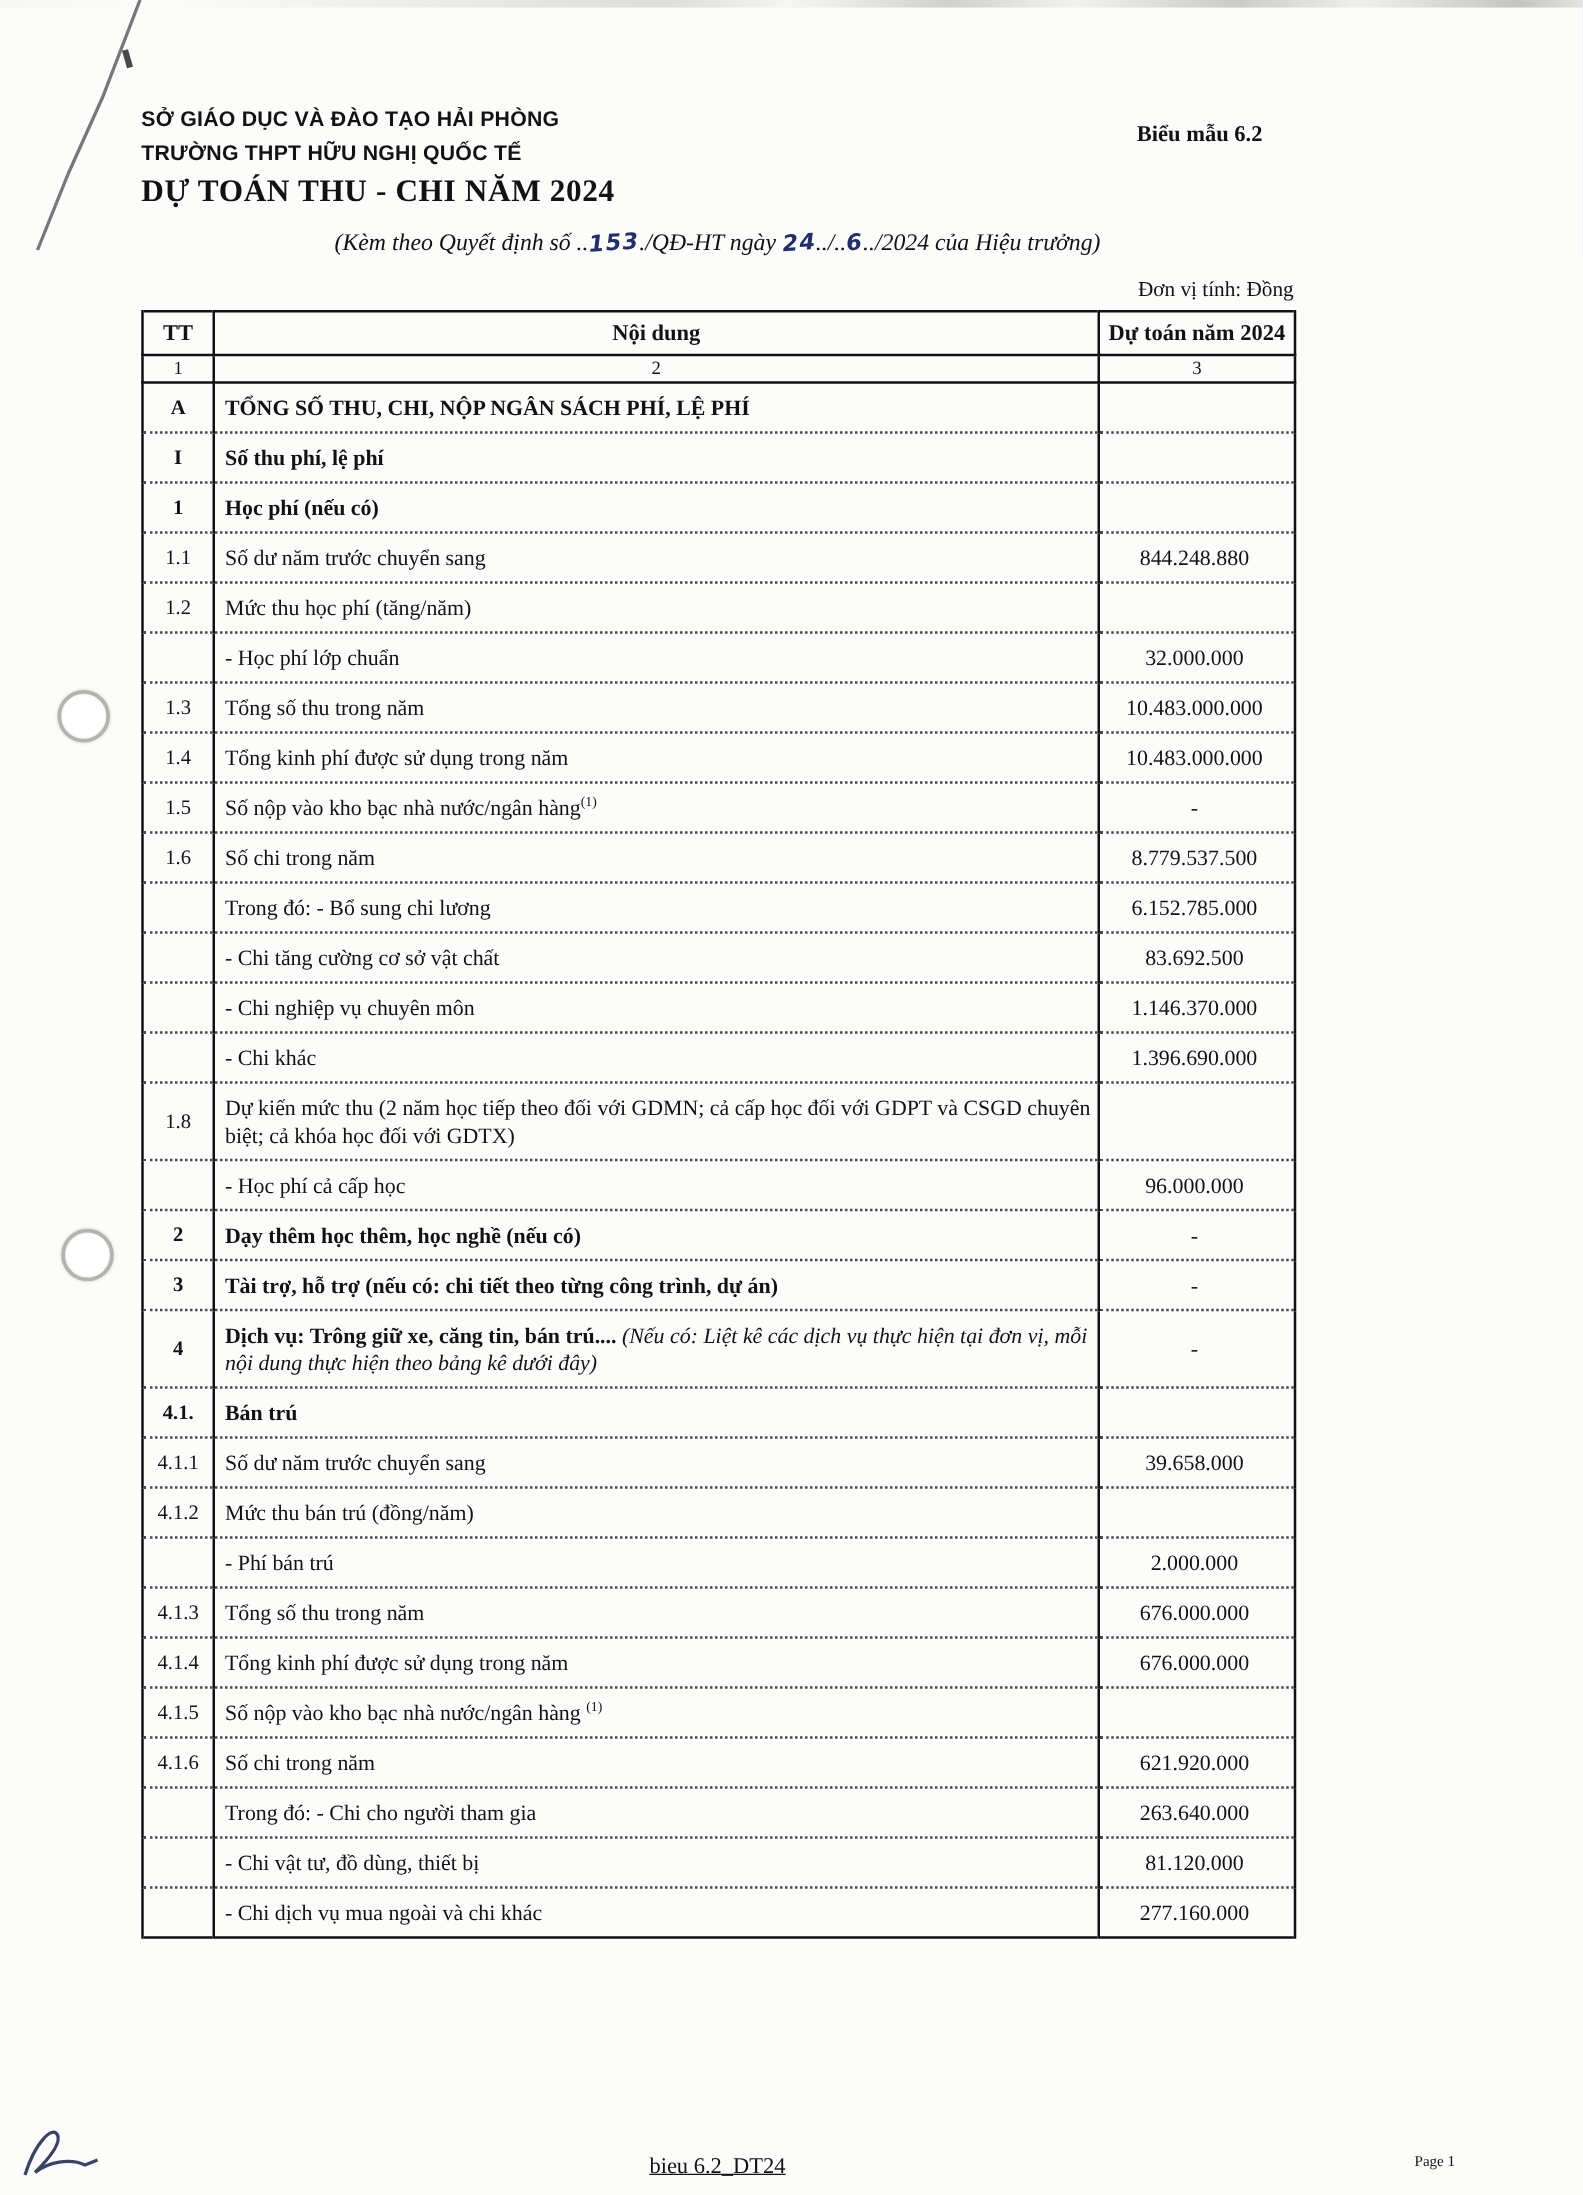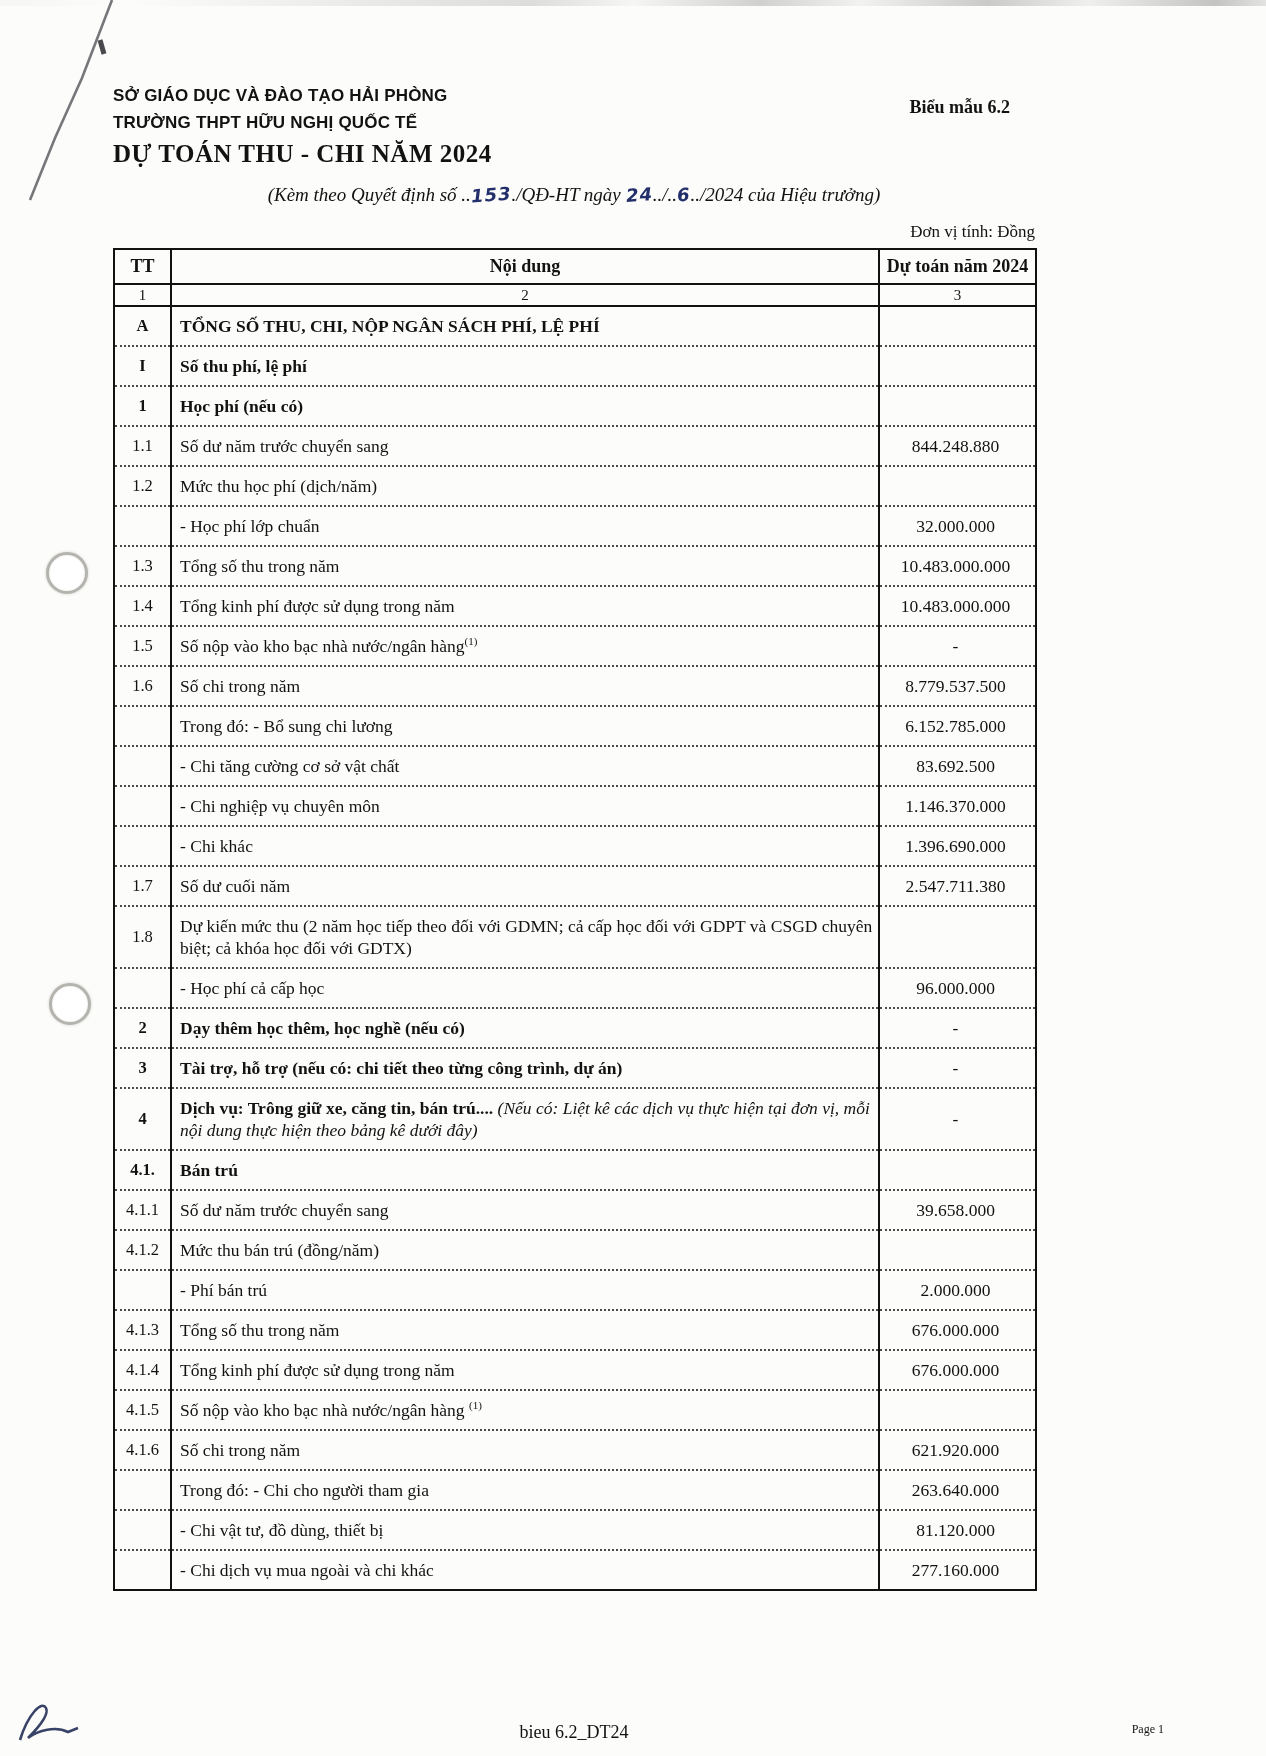--- a/index.html
+++ b/index.html
@@ -86,20 +86,21 @@
   td.content{padding-left:8px;}
   td.value{text-align:center;padding-right:9px;font-size:17.5px;}
   tr.bold td.content .label, tr.bold td.tt{font-weight:bold;}
   .note{font-style:italic;font-weight:normal;}
   sup{font-size:11px;line-height:0;}
 
   
   .footer-center{
     position:absolute;left:113px;top:1722px;width:922px;text-align:center;
     font-size:18px;
+    text-decoration:underline;
   }
   .page-number{
     position:absolute;right:102px;top:1722px;font-size:12px;
   }
 </style>
 </head>
 <body>
 
 <div class="page">
 
@@ -162,21 +163,21 @@
             <td class="content"><span class="label">Học phí (nếu có)</span></td>
             <td class="value"></td>
           </tr>
           <tr>
             <td class="tt">1.1</td>
             <td class="content"><span class="label">Số dư năm trước chuyển sang</span></td>
             <td class="value">844.248.880</td>
           </tr>
           <tr>
             <td class="tt">1.2</td>
-            <td class="content"><span class="label">Mức thu học phí (dịch/năm)</span></td>
+            <td class="content"><span class="label">Mức thu học phí (tăng/năm)</span></td>
             <td class="value"></td>
           </tr>
           <tr>
             <td class="tt"></td>
             <td class="content"><span class="label">- Học phí lớp chuẩn</span></td>
             <td class="value">32.000.000</td>
           </tr>
           <tr>
             <td class="tt">1.3</td>
             <td class="content"><span class="label">Tổng số thu trong năm</span></td>
@@ -211,25 +212,20 @@
             <td class="tt"></td>
             <td class="content"><span class="label">- Chi nghiệp vụ chuyên môn</span></td>
             <td class="value">1.146.370.000</td>
           </tr>
           <tr>
             <td class="tt"></td>
             <td class="content"><span class="label">- Chi khác</span></td>
             <td class="value">1.396.690.000</td>
           </tr>
           <tr>
-            <td class="tt">1.7</td>
-            <td class="content"><span class="label">Số dư cuối năm</span></td>
-            <td class="value">2.547.711.380</td>
-          </tr>
-          <tr>
             <td class="tt">1.8</td>
             <td class="content"><span class="label">Dự kiến mức thu (2 năm học tiếp theo đối với GDMN; cả cấp học đối với GDPT và CSGD chuyên biệt; cả khóa học đối với GDTX)</span></td>
             <td class="value"></td>
           </tr>
           <tr>
             <td class="tt"></td>
             <td class="content"><span class="label">- Học phí cả cấp học</span></td>
             <td class="value">96.000.000</td>
           </tr>
           <tr class="bold">

